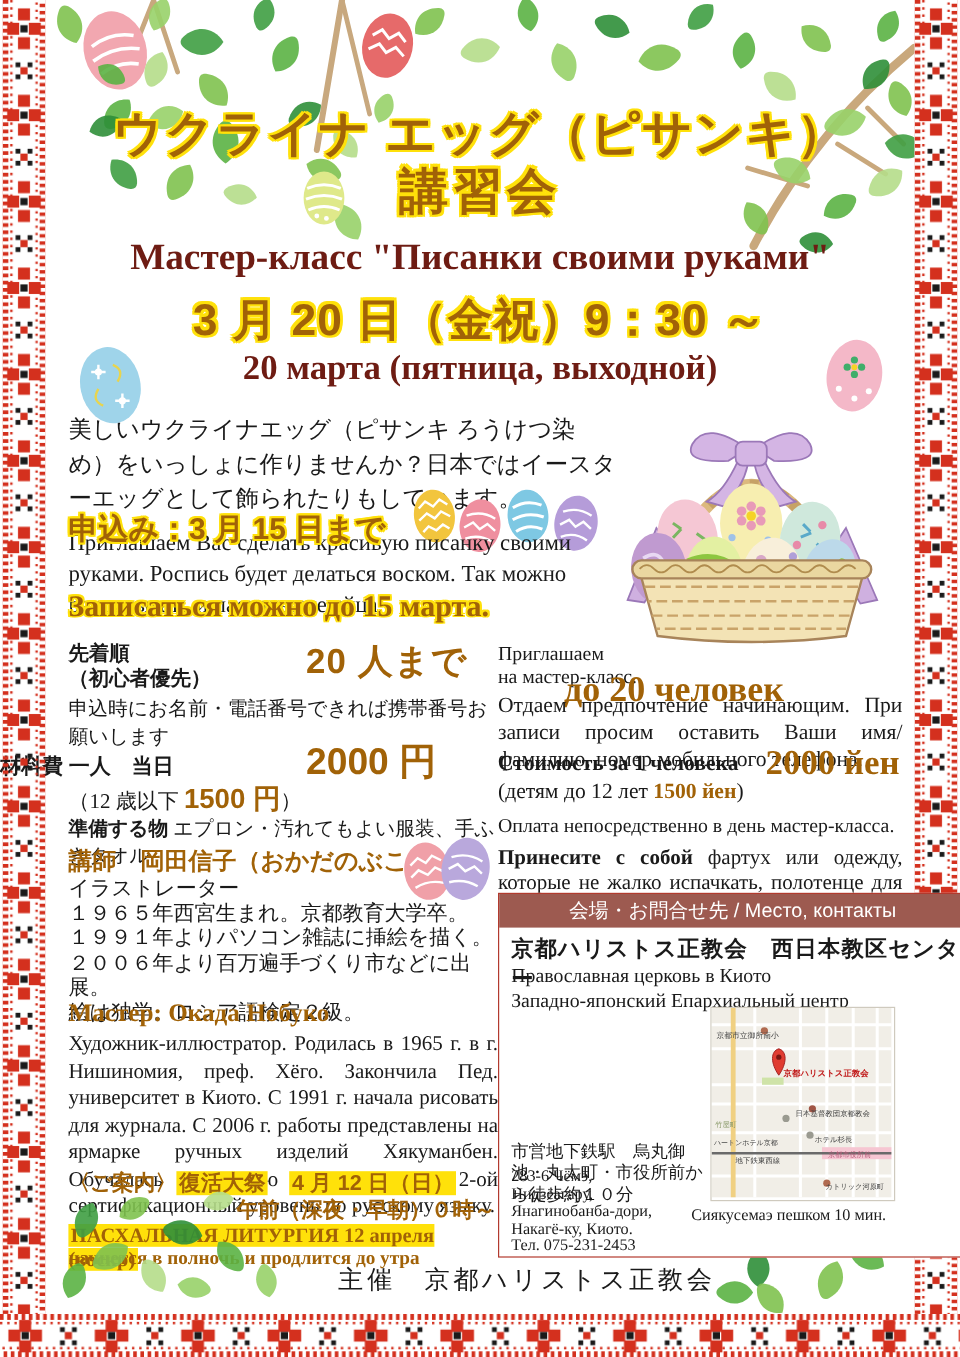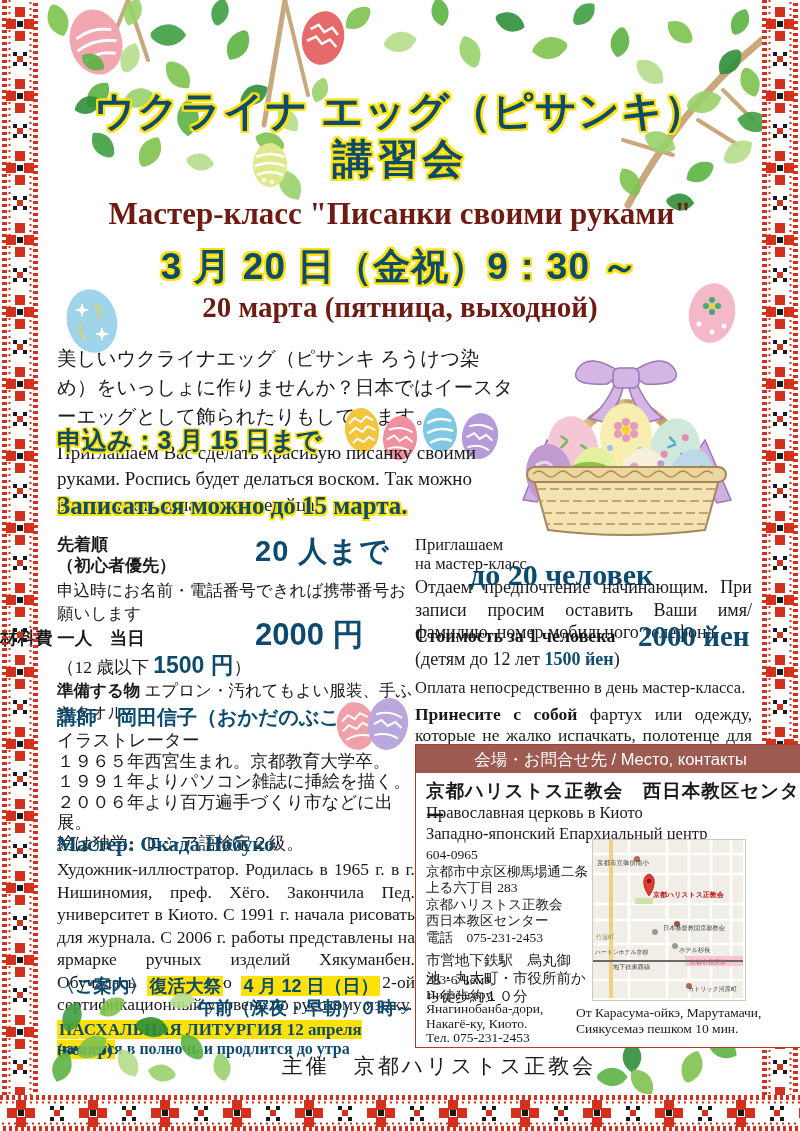--- a/index.html
+++ b/index.html
@@ -1,21 +1,21 @@
 <!DOCTYPE html>
 <html><head>
 <meta charset="utf-8">
 <style>
   html,body{margin:0;padding:0;background:#fff;}
   #flyer{position:relative;width:800px;height:1131px;background:#fff;overflow:hidden;
          font-family:"Liberation Serif",serif;color:#1a1a1a;}
   .abs{position:absolute;}
   .sans{font-family:"Liberation Sans",sans-serif;}
   .ctr{left:0;width:800px;text-align:center;}
-  .red{color:#0c4a6e;}
+  .red{color:#a16207;}
   .maroon{color:#6e1c13;}
   .oly{text-shadow:-2px -2px 0 #ffe10a,2px -2px 0 #ffe10a,-2px 2px 0 #ffe10a,2px 2px 0 #ffe10a,
        -2px 0 0 #ffe10a,2px 0 0 #ffe10a,0 -2px 0 #ffe10a,0 2px 0 #ffe10a;}
   .oly-s{text-shadow:-1.5px -1.5px 0 #ffe10a,1.5px -1.5px 0 #ffe10a,-1.5px 1.5px 0 #ffe10a,
        1.5px 1.5px 0 #ffe10a,-1.5px 0 0 #ffe10a,1.5px 0 0 #ffe10a,0 -1.5px 0 #ffe10a,0 1.5px 0 #ffe10a;}
   .hl{background:#ffe10a;padding:0 2px;margin-top:46px;}
   .b{font-weight:bold;}
   .just{text-align:justify;}
   #title1{top:84px;font-size:41px;font-weight:bold;letter-spacing:1px;z-index:6;}
   #title2{top:132px;font-size:41px;font-weight:bold;letter-spacing:4px;z-index:6;}
@@ -393,38 +393,29 @@
   <div id="ru-pay" class="abs rcol">Оплата непосредственно в день мастер-класса.</div>
   <div id="ru-bring" class="abs rcol just">
     <span class="b">Принесите с собой</span><span> фартух или одежду, которые не жалко испачкать, полотенце для рук.</span>
   </div>
 
   <div id="venue-box" class="abs">
     <div id="venue-header" class="sans">会場・お問合せ先 / Место, контакты</div>
     <div id="venue-name-jp">京都ハリストス正教会　西日本教区センター</div>
     <div id="venue-ru1">Православная церковь в Киото</div>
     <div id="venue-ru2">Западно-японский Епархиальный центр</div>
-    <div id="venue-addr">
-      <div>604-0965</div>
-      <div>京都市中京区柳馬場通二条</div>
-      <div>上る六丁目 283</div>
-      <div>京都ハリストス正教会</div>
-      <div>西日本教区センター</div>
-      <div>電話　075-231-2453</div>
-    </div>
     <div id="venue-access-jp">市営地下鉄駅　烏丸御池・丸太町・市役所前から徒歩約１０分</div>
     <div id="venue-addr-ru">
       <div>283-6 Чёмэ,</div>
       <div>Нидзёагару,</div>
       <div>Янагинобанба-дори,</div>
       <div>Накагё-ку, Киото.</div>
       <div>Тел. 075-231-2453</div>
     </div>
     <div id="venue-access-ru">
-      <div>От Карасума-ойкэ, Марутамачи,</div>
       <div>Сиякусемаэ пешком 10 мин.</div>
     </div>
     <div id="map-wrap">
       <svg id="map-svg" width="150" height="158" viewBox="0 0 150 158">
         <rect width="150" height="158" fill="#f1eee7"></rect>
         <g stroke="#ffffff" stroke-width="2.5">
           <line x1="36" y1="0" x2="36" y2="158"></line>
             <line x1="74" y1="0" x2="74" y2="158"></line>
           <line x1="96" y1="0" x2="96" y2="158"></line>
             <line x1="118" y1="0" x2="118" y2="158"></line>

